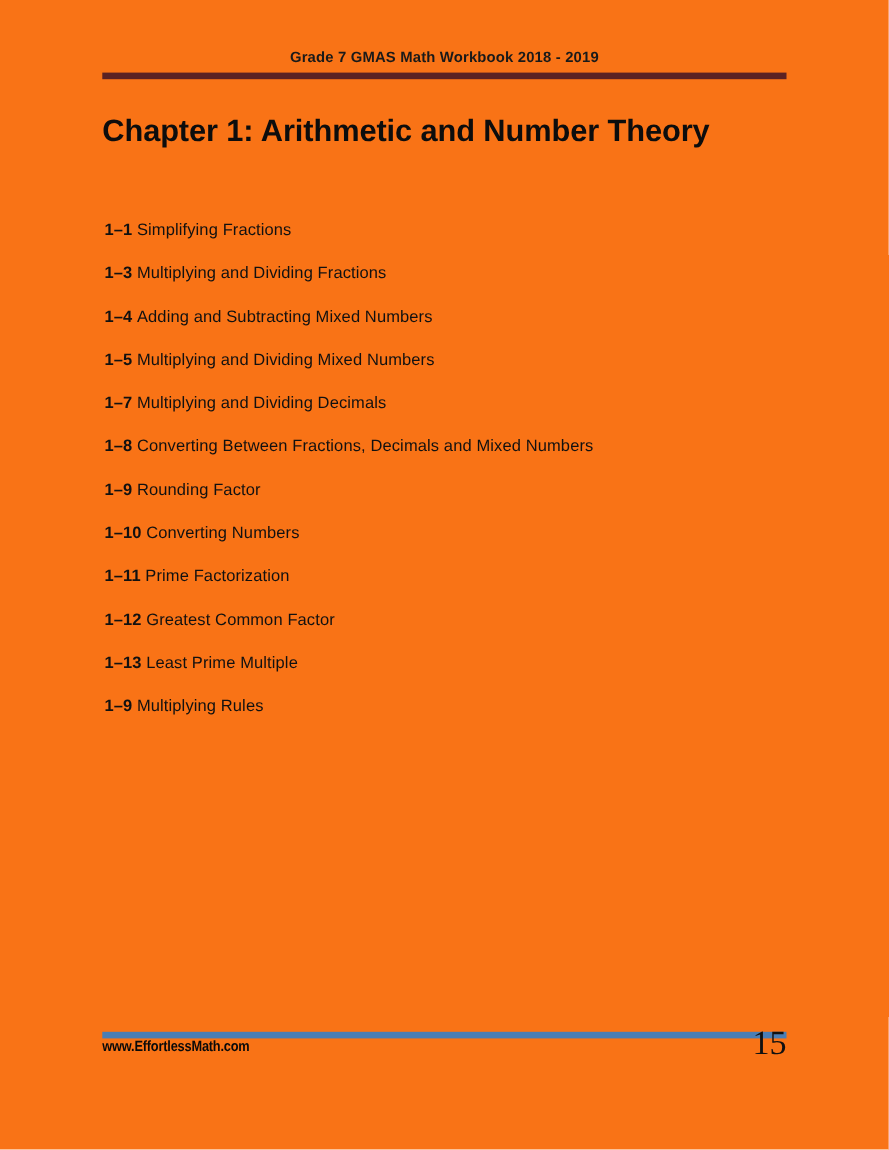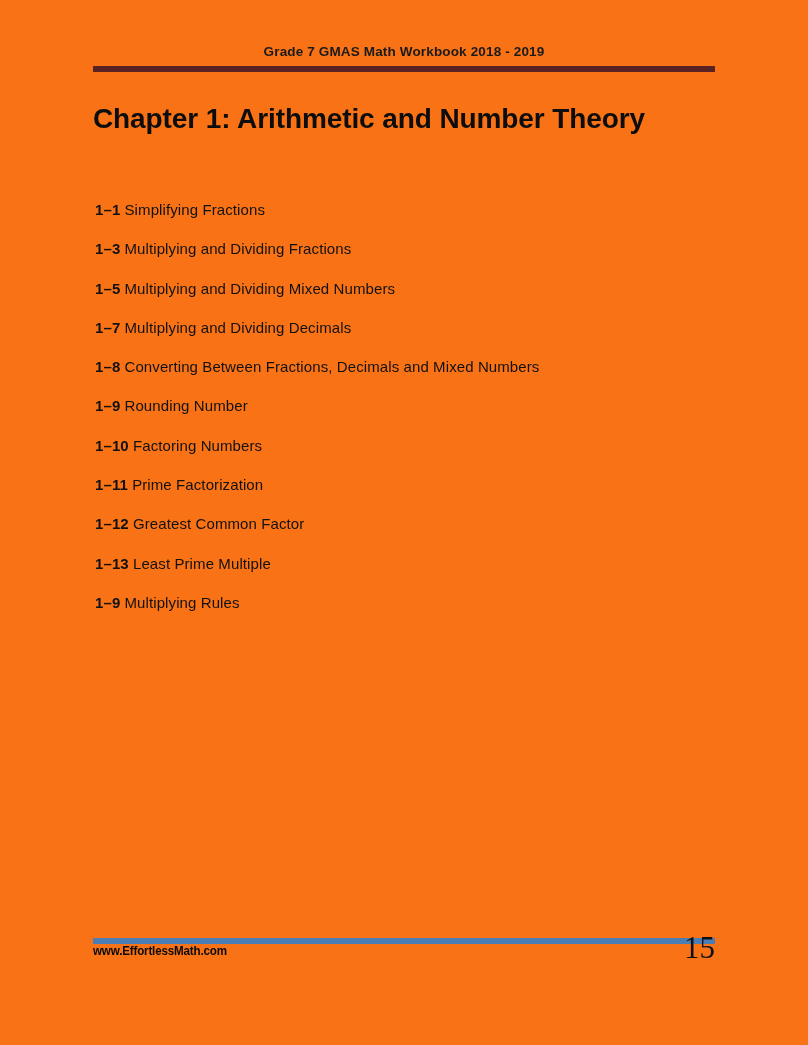--- a/index.html
+++ b/index.html
@@ -143,38 +143,42 @@
   <div class="toc">
     <div class="toc-item">
       <span class="toc-num">1–1</span>
       <span class="toc-label">Simplifying Fractions</span>
     </div>
     <div class="toc-item">
       <span class="toc-num">1–3</span>
       <span class="toc-label">Multiplying and Dividing Fractions</span>
     </div>
     <div class="toc-item">
+      <span class="toc-num">1–4</span>
+      <span class="toc-label">Adding and Subtracting Mixed Numbers</span>
+    </div>
+    <div class="toc-item">
       <span class="toc-num">1–5</span>
       <span class="toc-label">Multiplying and Dividing Mixed Numbers</span>
     </div>
     <div class="toc-item">
       <span class="toc-num">1–7</span>
       <span class="toc-label">Multiplying and Dividing Decimals</span>
     </div>
     <div class="toc-item">
       <span class="toc-num">1–8</span>
       <span class="toc-label">Converting Between Fractions, Decimals and Mixed Numbers</span>
     </div>
     <div class="toc-item">
       <span class="toc-num">1–9</span>
-      <span class="toc-label">Rounding Number</span>
+      <span class="toc-label">Rounding Factor</span>
     </div>
     <div class="toc-item">
       <span class="toc-num">1–10</span>
-      <span class="toc-label">Factoring Numbers</span>
+      <span class="toc-label">Converting Numbers</span>
     </div>
     <div class="toc-item">
       <span class="toc-num">1–11</span>
       <span class="toc-label">Prime Factorization</span>
     </div>
     <div class="toc-item">
       <span class="toc-num">1–12</span>
       <span class="toc-label">Greatest Common Factor</span>
     </div>
     <div class="toc-item">

